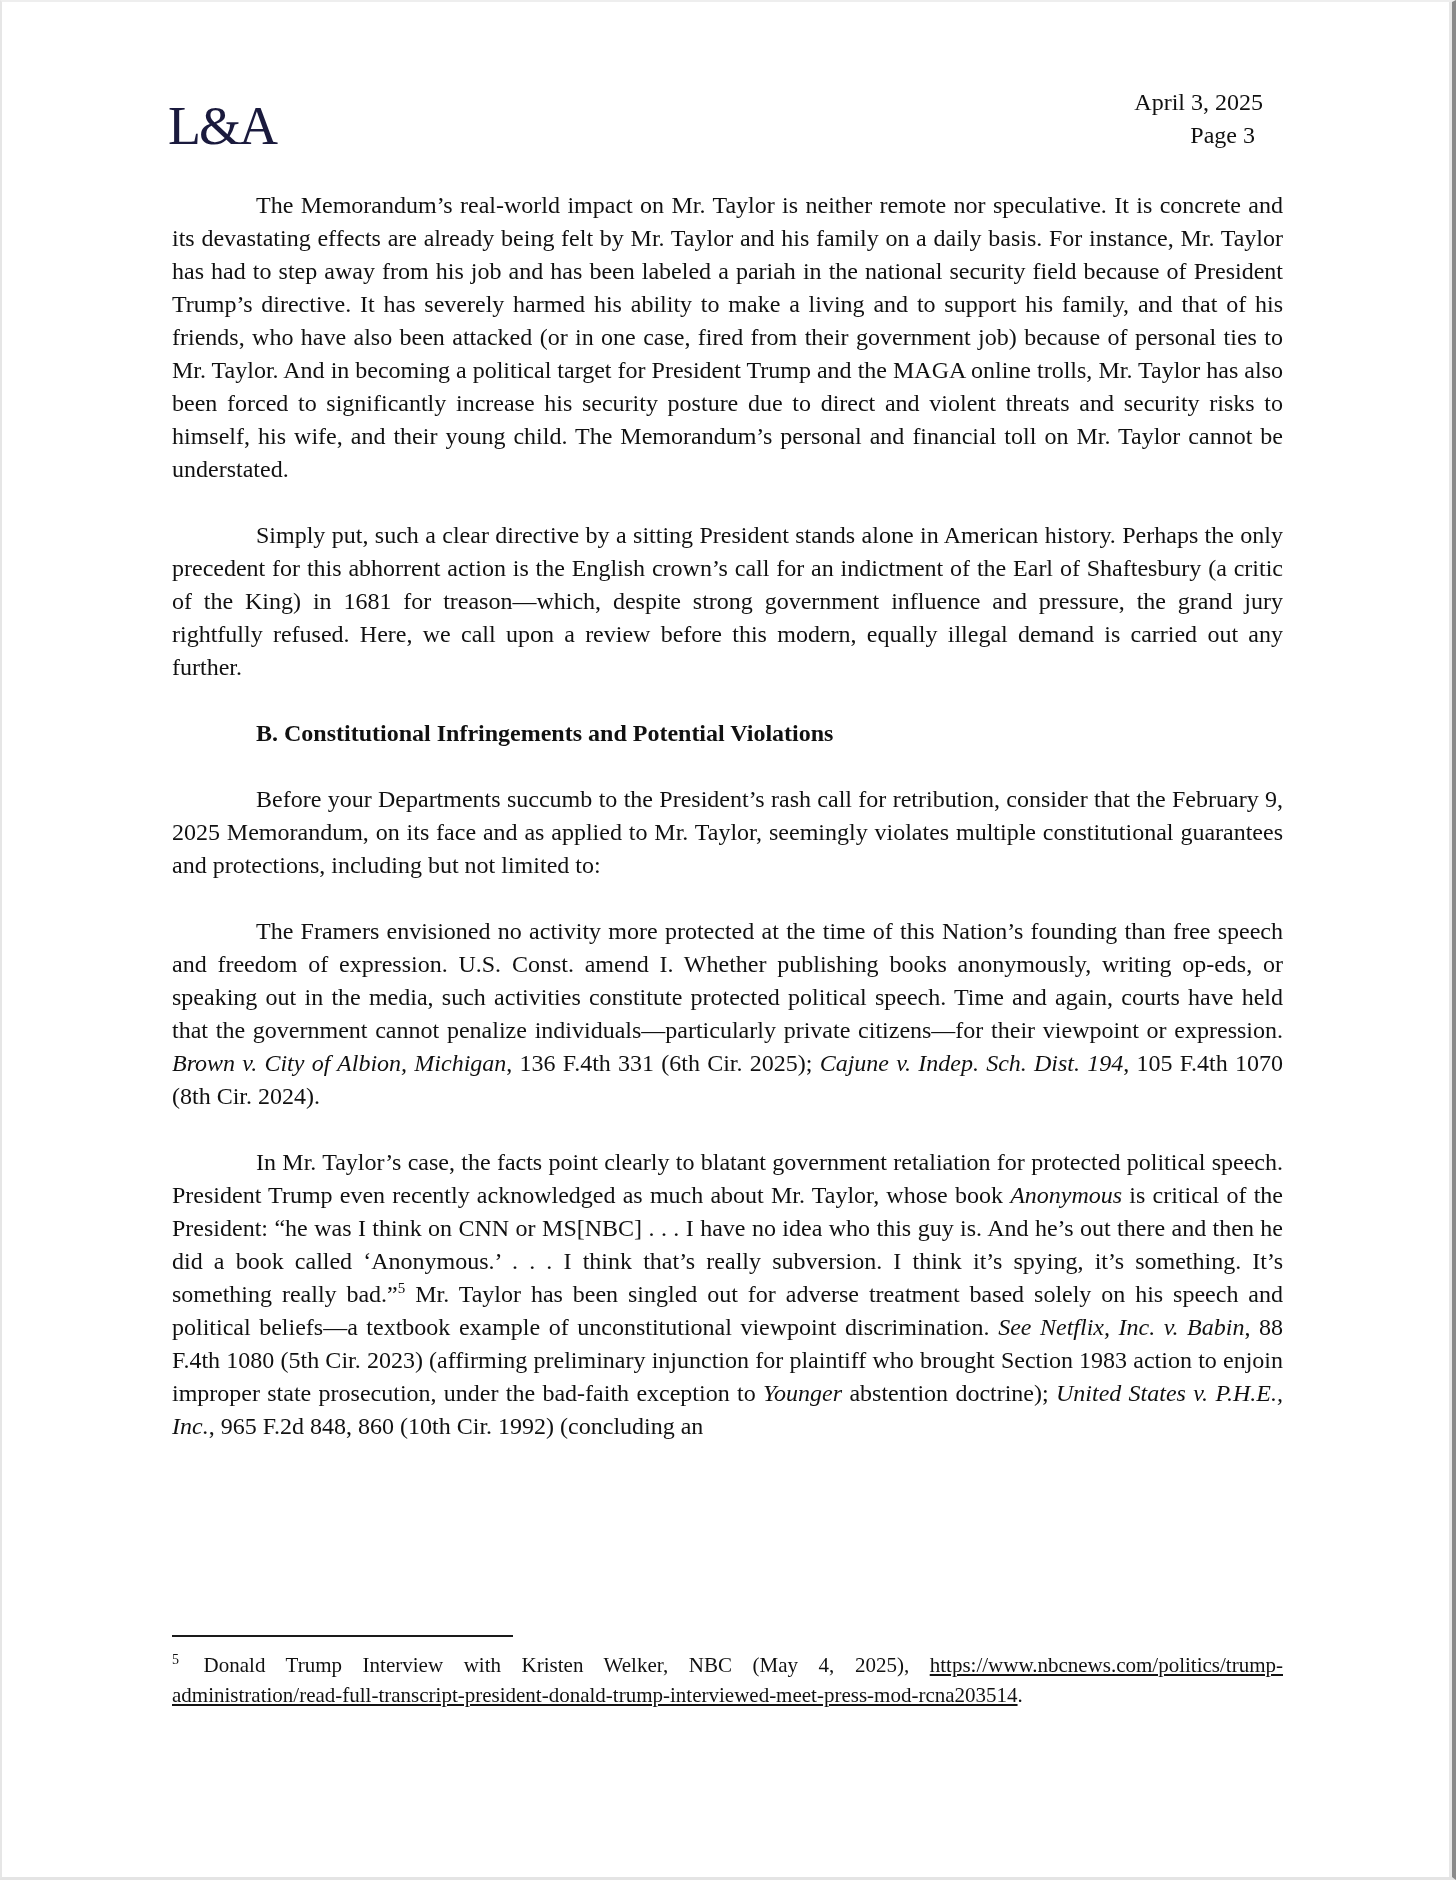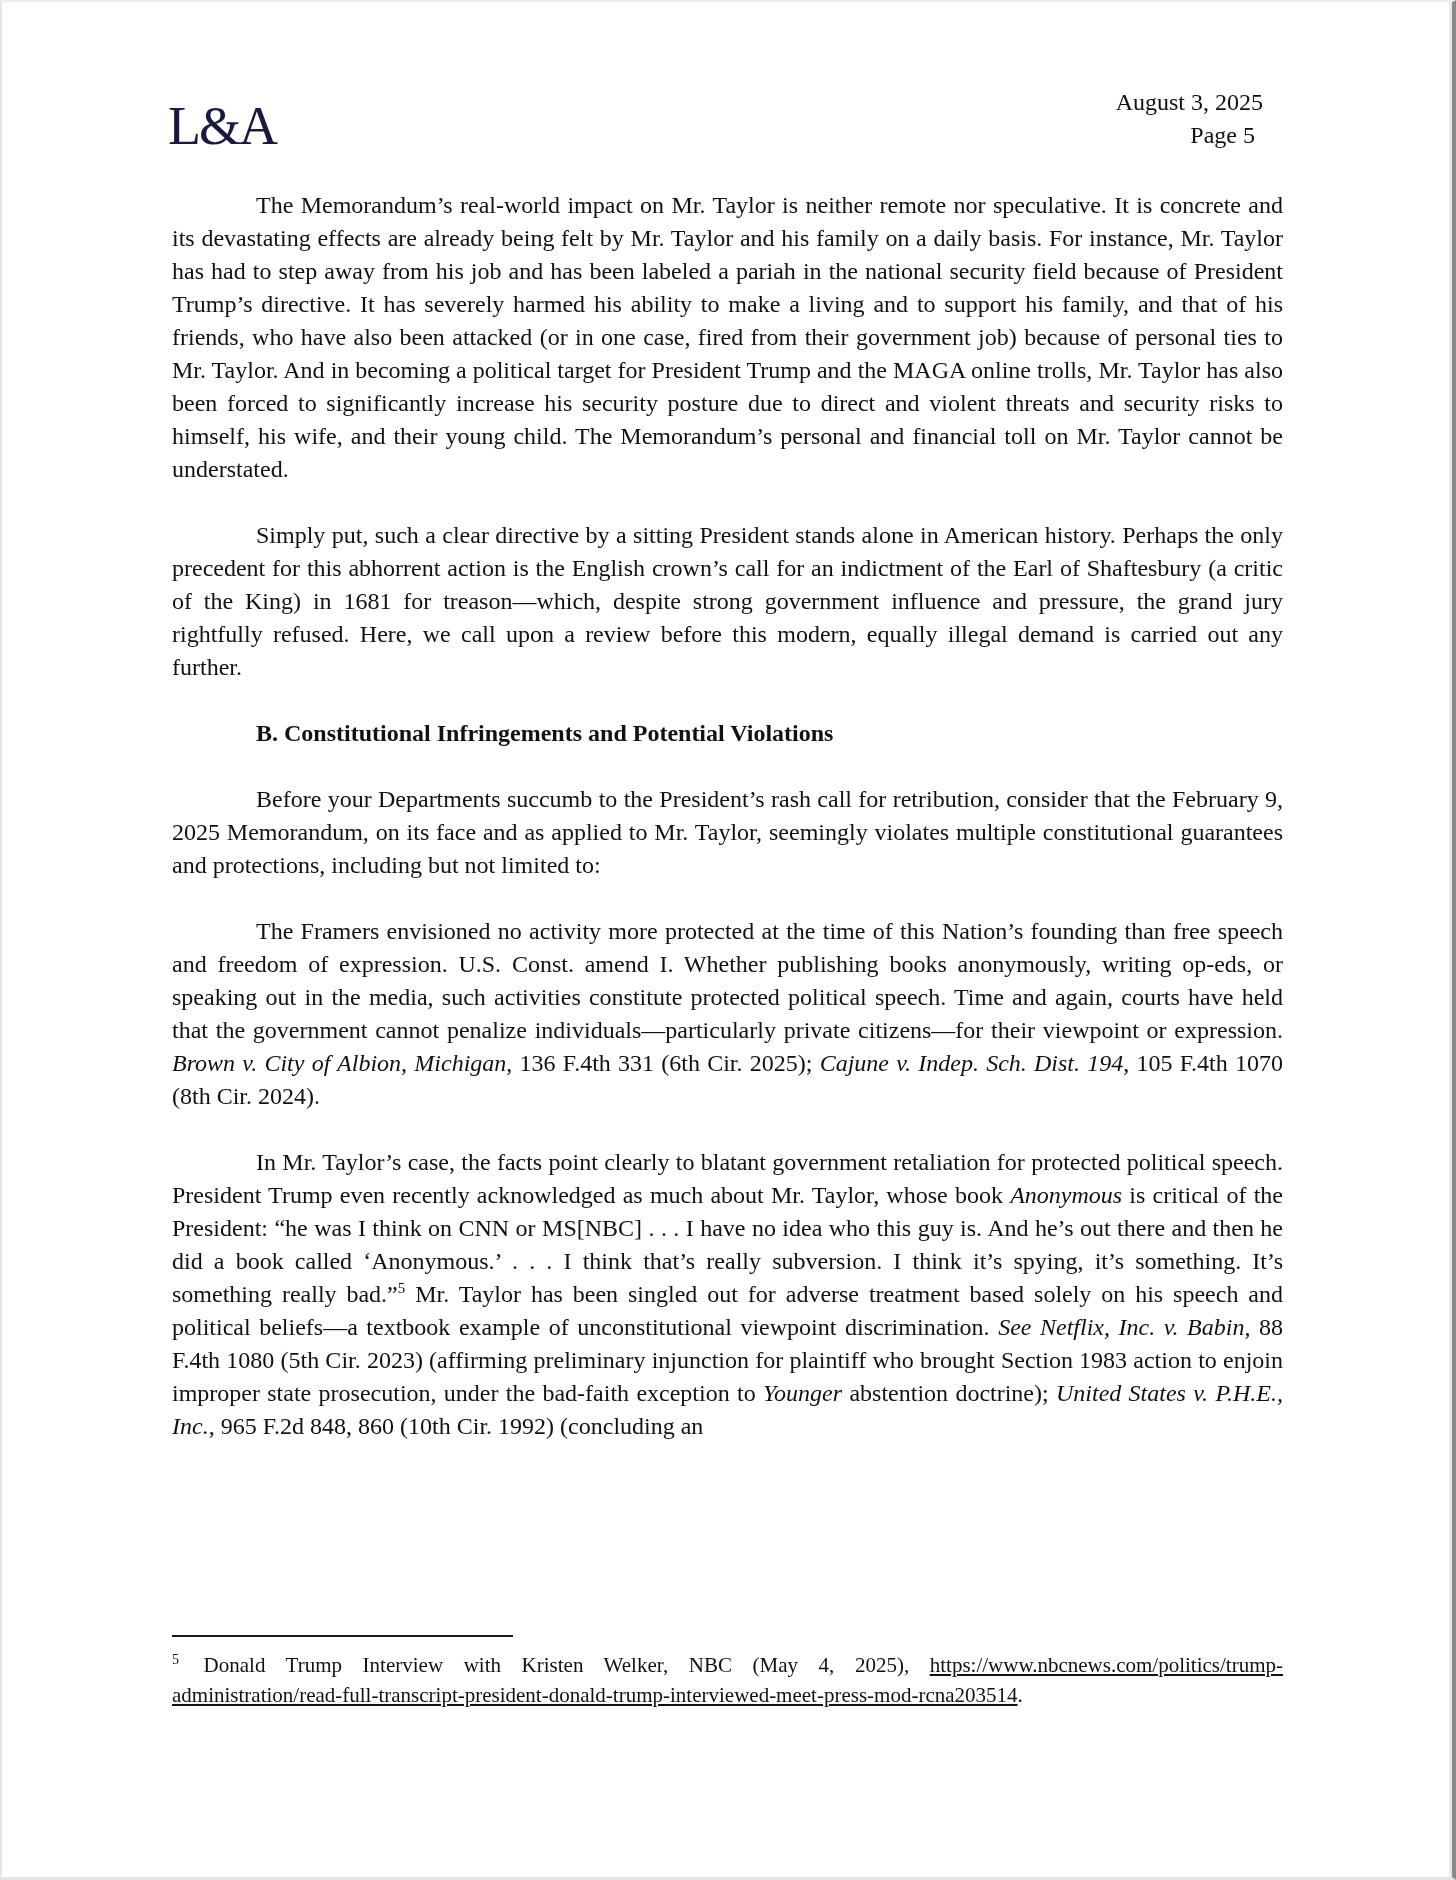--- a/index.html
+++ b/index.html
@@ -117,22 +117,22 @@
   }
 </style>
 </head>
 <body>
 
 <div class="page-frame"></div>
 
 <div class="logo">L&amp;A</div>
 
 <div class="header-meta">
-  <span class="date">August 3, 2025</span>
-  <span class="page-num">Page 5</span>
+  <span class="date">April 3, 2025</span>
+  <span class="page-num">Page 3</span>
 </div>
 
 <div class="body-text">
   <p class="para">The Memorandum’s real-world impact on Mr. Taylor is neither remote nor speculative.  It is concrete and its devastating effects are already being felt by Mr. Taylor and his family on a daily basis.  For instance, Mr. Taylor has had to step away from his job and has been labeled a pariah in the national security field because of President Trump’s directive.  It has severely harmed his ability to make a living and to support his family, and that of his friends, who have also been attacked (or in one case, fired from their government job) because of personal ties to Mr. Taylor. And in becoming a political target for President Trump and the MAGA online trolls, Mr. Taylor has also been forced to significantly increase his security posture due to direct and violent threats and security risks to himself, his wife, and their young child.  The Memorandum’s personal and financial toll on Mr. Taylor cannot be understated.</p>
 
   <p class="para">Simply put, such a clear directive by a sitting President stands alone in American history. Perhaps the only precedent for this abhorrent action is the English crown’s call for an indictment of the Earl of Shaftesbury (a critic of the King) in 1681 for treason—which, despite strong government influence and pressure, the grand jury rightfully refused.  Here, we call upon a review before this modern, equally illegal demand is carried out any further.</p>
 
   <p class="heading">B. Constitutional Infringements and Potential Violations</p>
 
   <p class="para">Before your Departments succumb to the President’s rash call for retribution, consider that the February 9, 2025 Memorandum, on its face and as applied to Mr. Taylor, seemingly violates multiple constitutional guarantees and protections, including but not limited to:</p>

